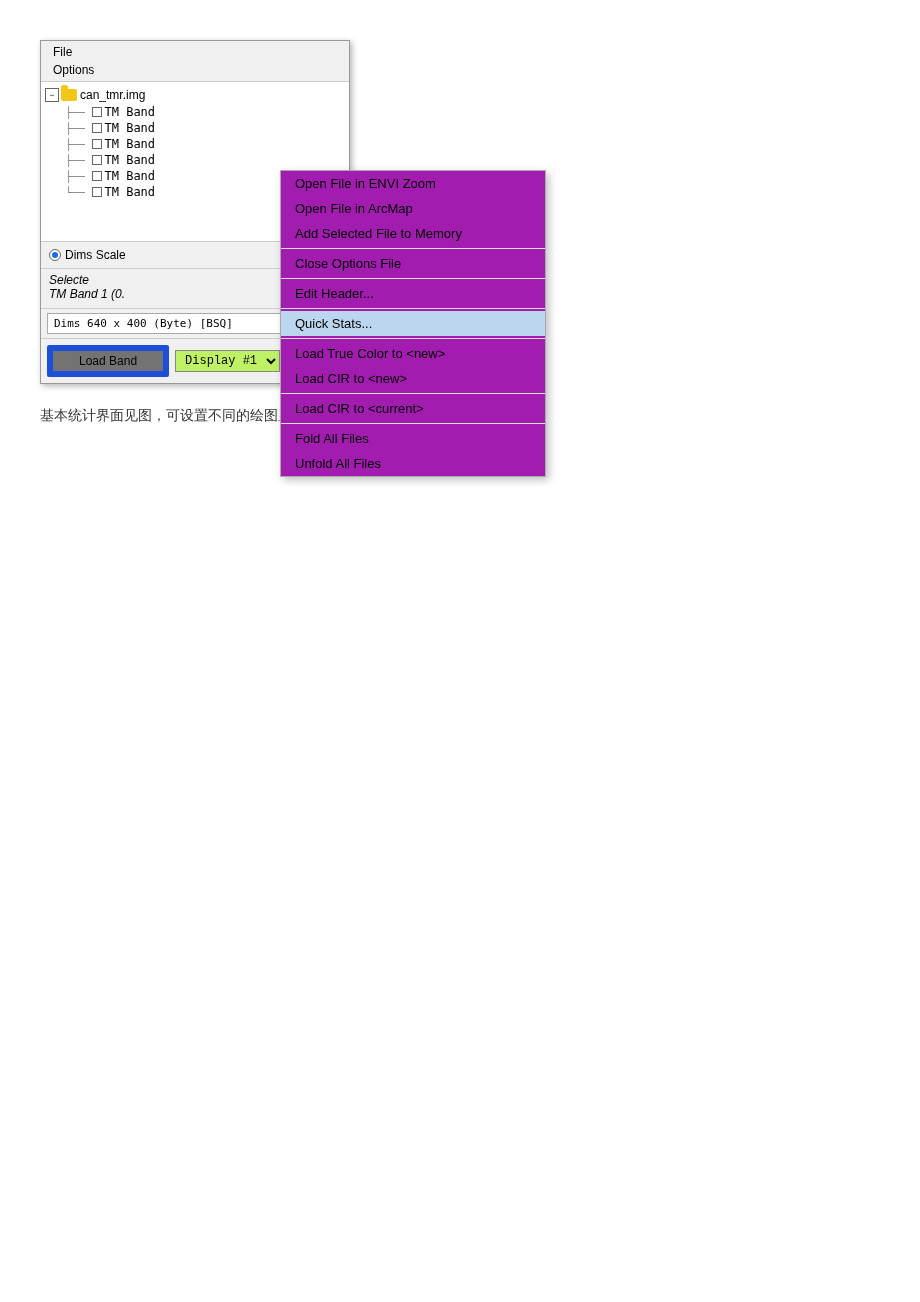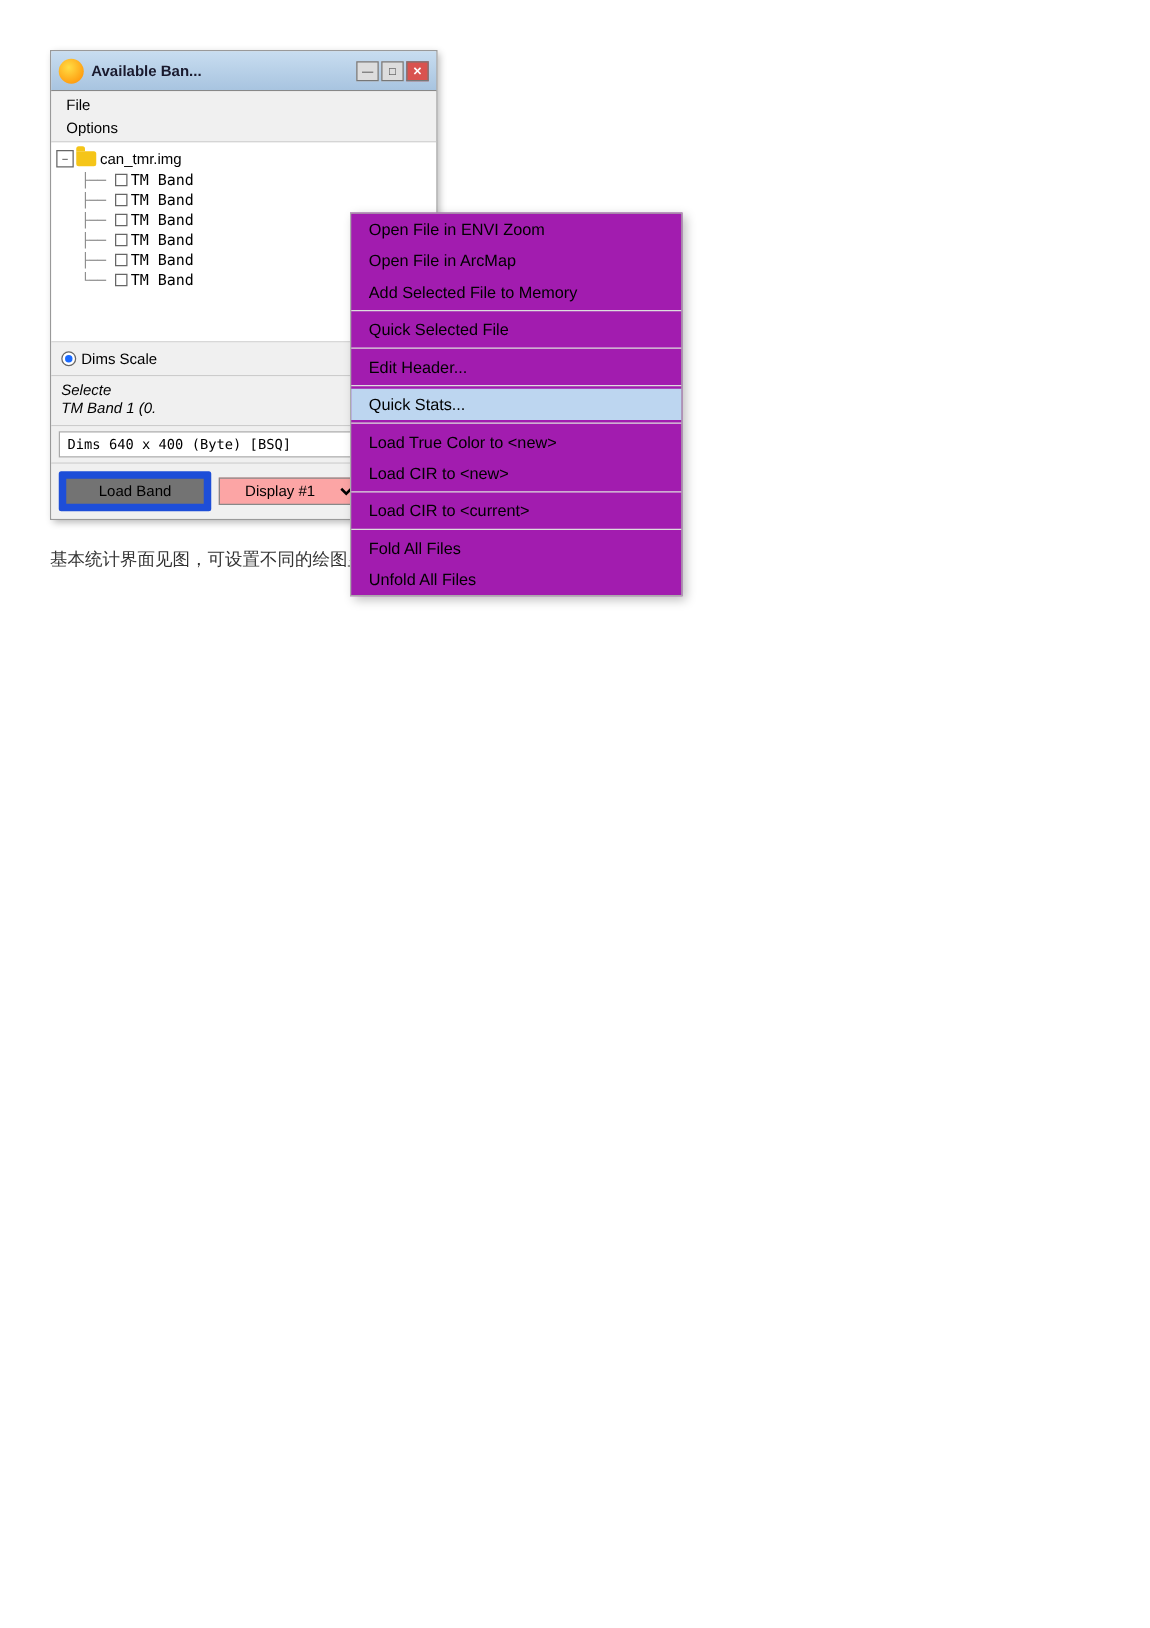--- a/index.html
+++ b/index.html
@@ -247,24 +247,25 @@
       padding: 3px 26px;
       border: 6px solid #1d4ed8;
       background: #737373;
       font-size: 12px;
       cursor: pointer;
       border-radius: 2px;
     }
 
     .display-select {
       border: 1px solid #888;
-      background: #fca5a5;
-      padding: 2px 16px;
-      font-size: 12px;
-      cursor: pointer;
+      background: #bef264;
+      padding: 2px 5px;
+      font-size: 12px;
+      cursor: pointer;
+      font-family: Liberation Mono, monospace;
     }
 
     
     .context-menu {
       position: absolute;
       top: 130px;
       left: 240px;
       width: 266px;
       background: #a21caf;
       border: 1px solid #aaa;
@@ -297,31 +298,20 @@
       line-height: 1.6;
     }
   </style>
 </head>
 <body>
 
 <div class="page-container">
 
   <div class="avail-window">
 
-    <div class="title-bar">
-      <div class="title-bar-left">
-        <div class="title-icon"></div>
-        <span class="title-text">Available Ban...</span>
-      </div>
-      <div class="title-controls">
-        <div class="title-btn">—</div>
-        <div class="title-btn">□</div>
-        <div class="title-btn close-btn">✕</div>
-      </div>
-    </div>
 
     <div class="menu-bar">
       <div class="menu-item">File</div>
       <div class="menu-item">Options</div>
     </div>
 
     <div class="tree-area">
       <div class="tree-root">
         <span class="tree-root-icon">−</span>
         <span class="folder-icon"></span>
@@ -383,21 +373,21 @@
         <option>Display #1</option>
       </select>
     </div>
   </div>
 
   <div class="context-menu">
     <div class="ctx-item">Open File in ENVI Zoom</div>
     <div class="ctx-item">Open File in ArcMap</div>
     <div class="ctx-item">Add Selected File to Memory</div>
     <div class="ctx-divider"></div>
-    <div class="ctx-item">Quick Selected File</div>
+    <div class="ctx-item">Close Options File</div>
     <div class="ctx-divider"></div>
     <div class="ctx-item">Edit Header...</div>
     <div class="ctx-divider"></div>
     <div class="ctx-item highlighted">Quick Stats...</div>
     <div class="ctx-divider"></div>
     <div class="ctx-item">Load True Color to &lt;new&gt;</div>
     <div class="ctx-item">Load CIR to &lt;new&gt;</div>
     <div class="ctx-divider"></div>
     <div class="ctx-item">Load CIR to &lt;current&gt;</div>
     <div class="ctx-divider"></div>

